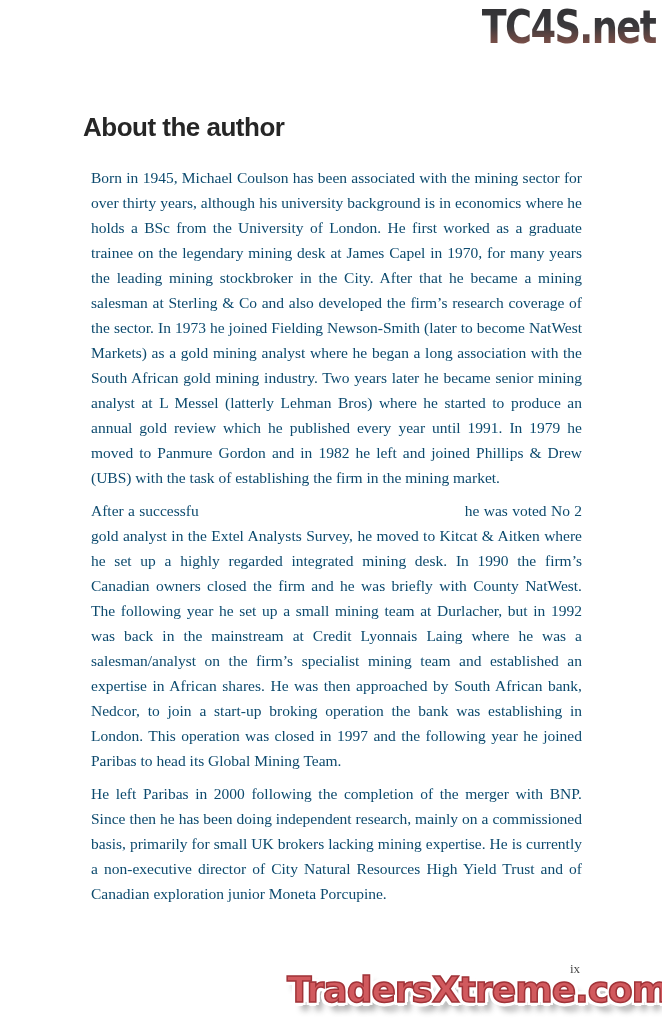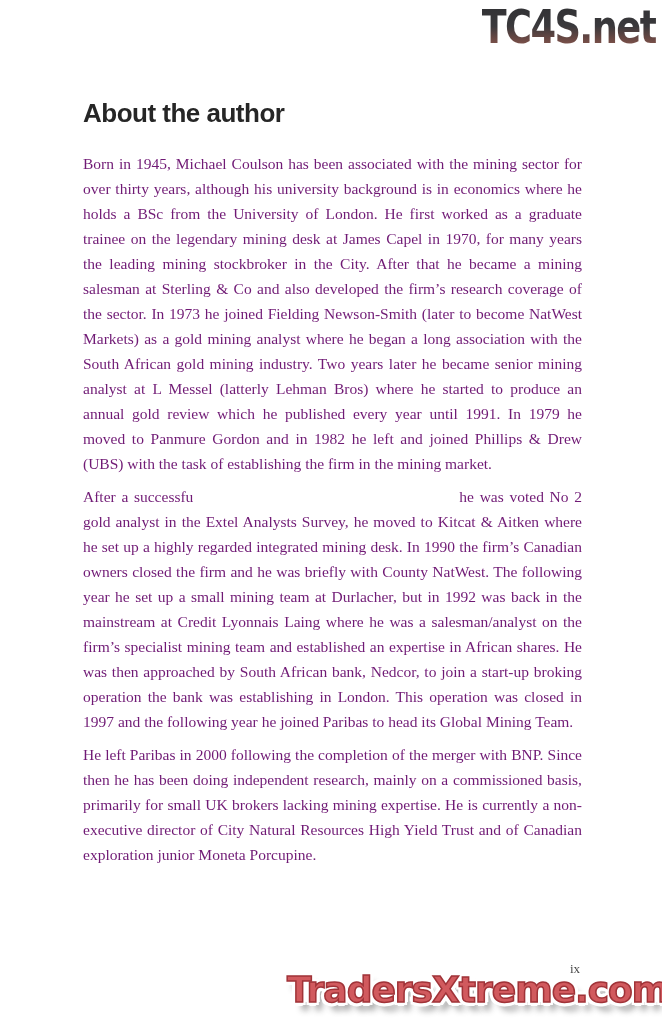--- a/index.html
+++ b/index.html
@@ -9,38 +9,38 @@
     height: 1024px;
     background: #ffffff;
     overflow: hidden;
     font-family: "Liberation Serif", serif;
   }
 
   
   .content {
     position: absolute;
     left: 83px;
-    top: 96px;
+    top: 110px;
     width: 499px;
     z-index: 1;
   }
   .content h1 {
     margin: 0 0 21px 0;
     font-family: "Liberation Sans", sans-serif;
     font-weight: bold;
     font-size: 26px;
     line-height: 34px;
     letter-spacing: -0.5px;
     color: #262626;
   }
   .content p {
-    margin: 0 0 8px 0;
+    margin: 0 0 8px 8px;
     font-size: 15.5px;
     line-height: 25px;
-    color: #701a75;
+    color: #0c4a6e;
     text-align: justify;
   }
   
   .wm-gap {
     display: inline-block;
     width: 266px;
     height: 2px;
     vertical-align: baseline;
   }
 

